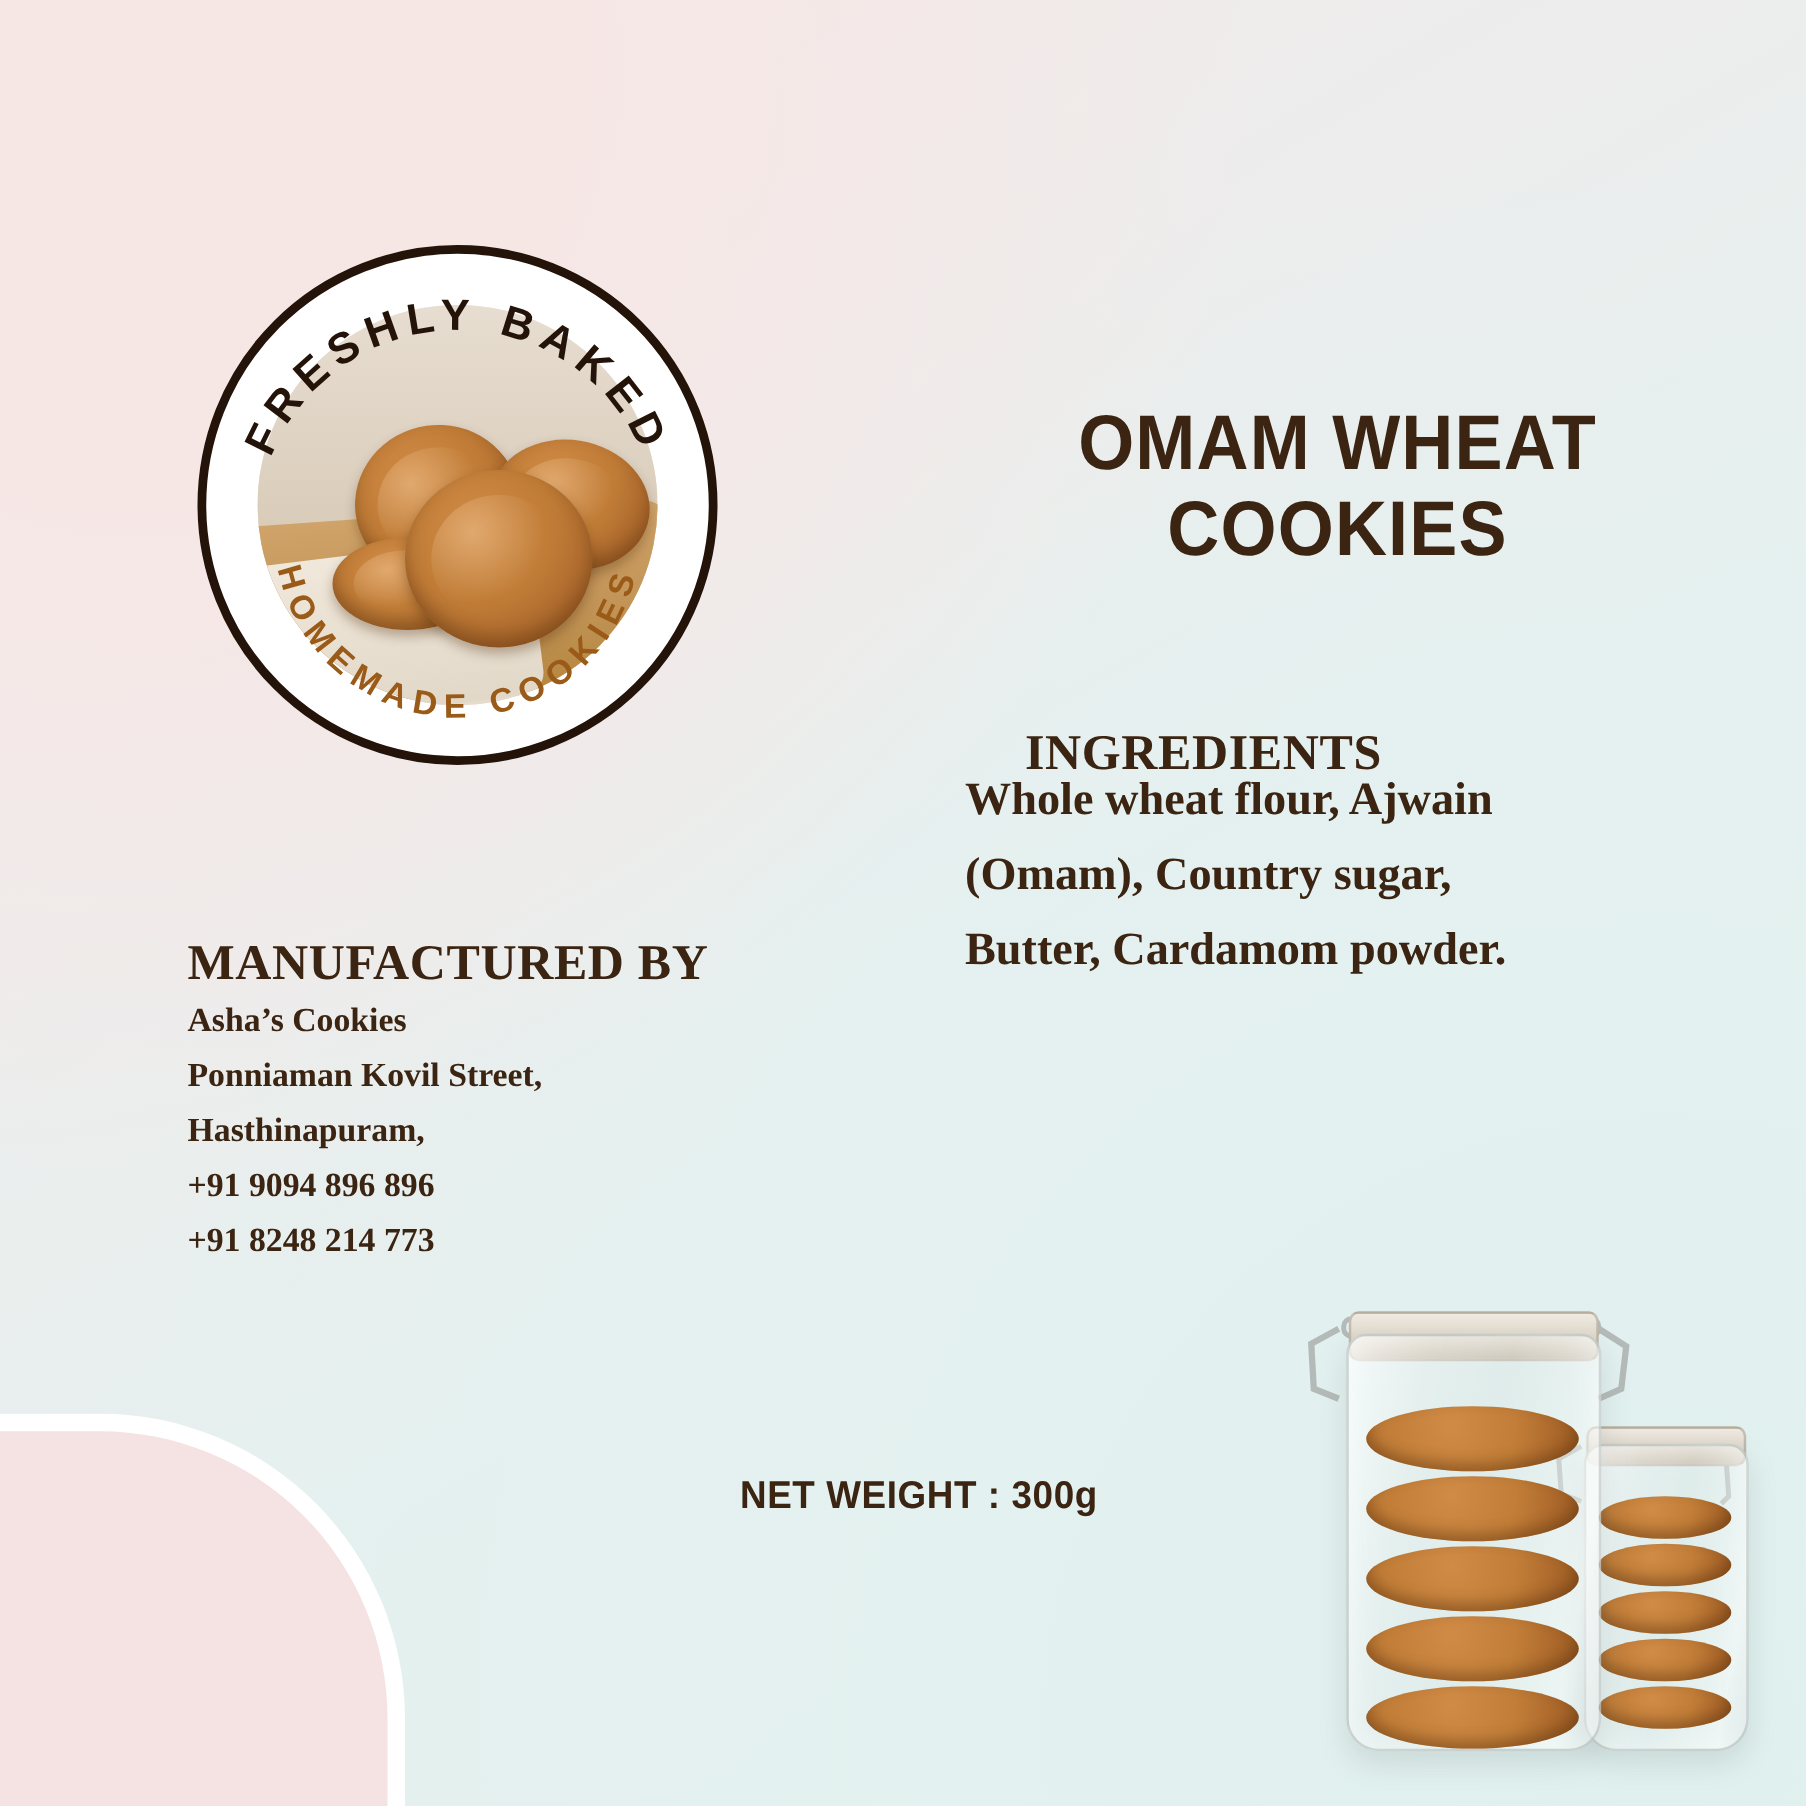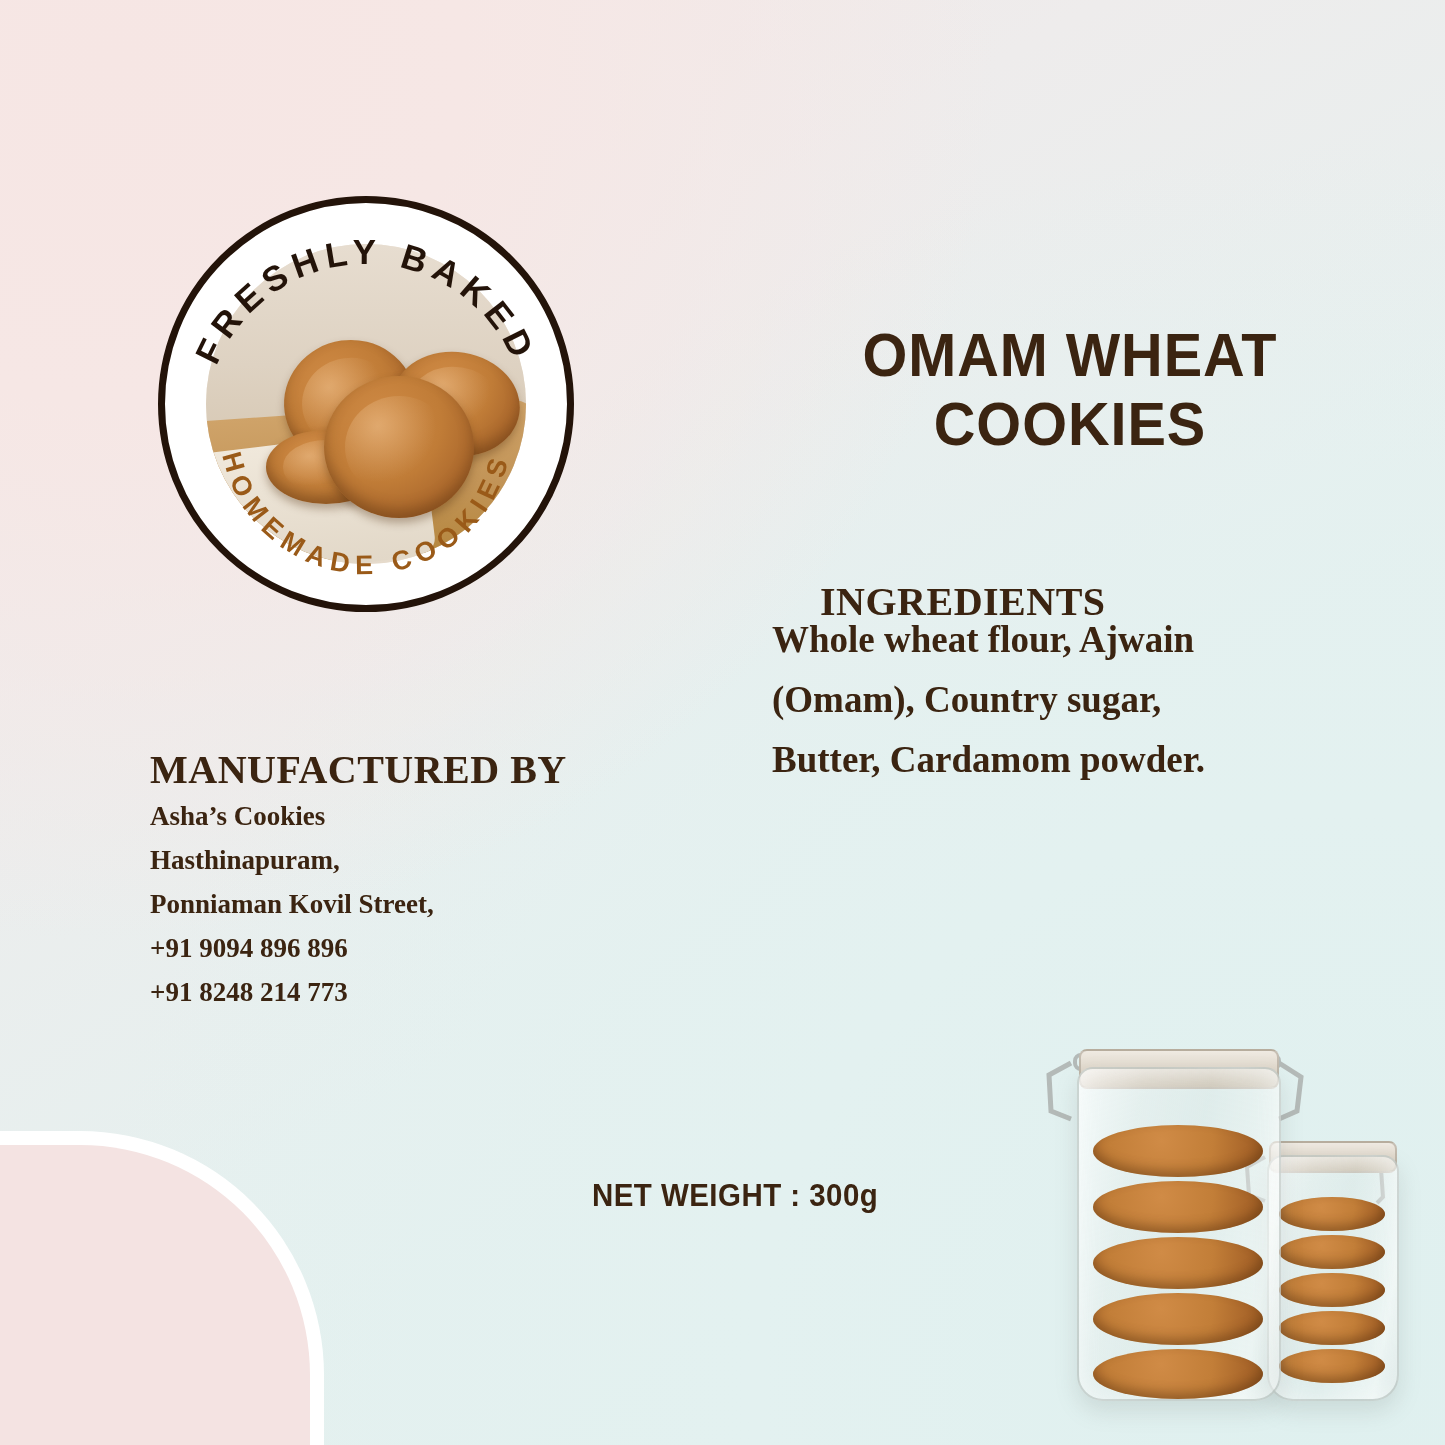--- a/index.html
+++ b/index.html
@@ -277,22 +277,22 @@
     <div>OMAM WHEAT</div>
     <div>COOKIES</div>
   </div>
 
   <div class="ingredients-heading">INGREDIENTS</div>
   <div class="ingredients-body">Whole wheat flour, Ajwain (Omam), Country sugar, Butter, Cardamom powder.</div>
 
   <div class="manufactured-heading">MANUFACTURED BY</div>
   <div class="manufactured-body">
     <div>Asha’s Cookies</div>
+    <div>Ponniaman Kovil Street,</div>
     <div>Hasthinapuram,</div>
-    <div>Ponniaman Kovil Street,</div>
     <div>+91 9094 896 896</div>
     <div>+91 8248 214 773</div>
   </div>
 
   <div class="net-weight">NET WEIGHT : 300g</div>
 
   <div class="jars">
     <svg width="420" height="400" viewBox="0 0 420 400" style="position:absolute;left:0;top:0;">
       <path d="M92 56 L70 68 L72 104 L92 112" fill="none" stroke="#b4bab8" stroke-width="5"></path>
       <path d="M300 56 L322 70 L318 104 L300 112" fill="none" stroke="#b4bab8" stroke-width="5"></path>

